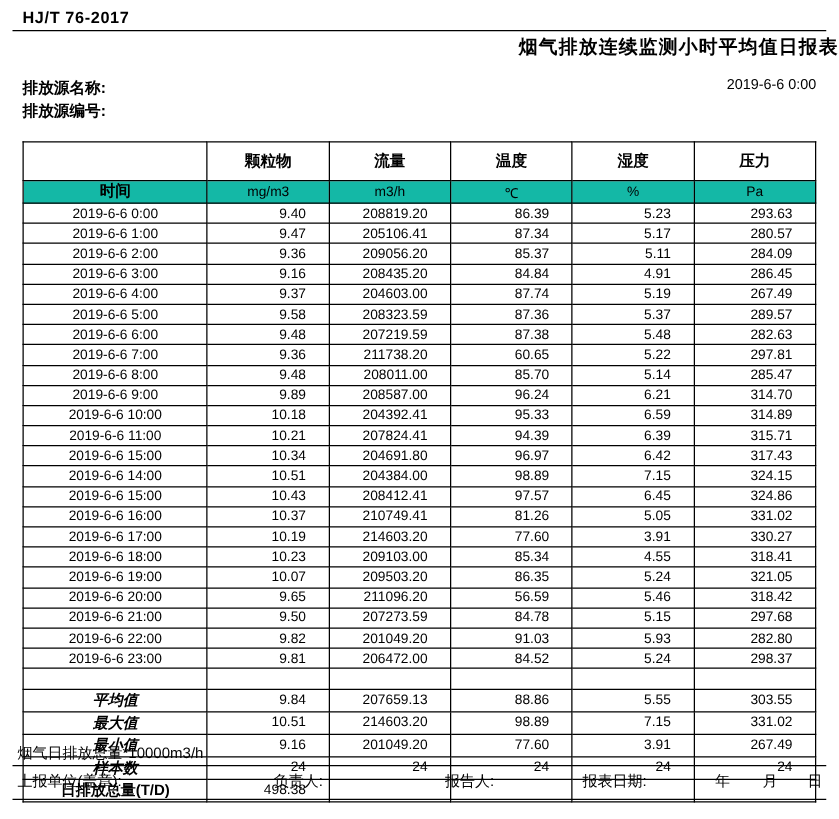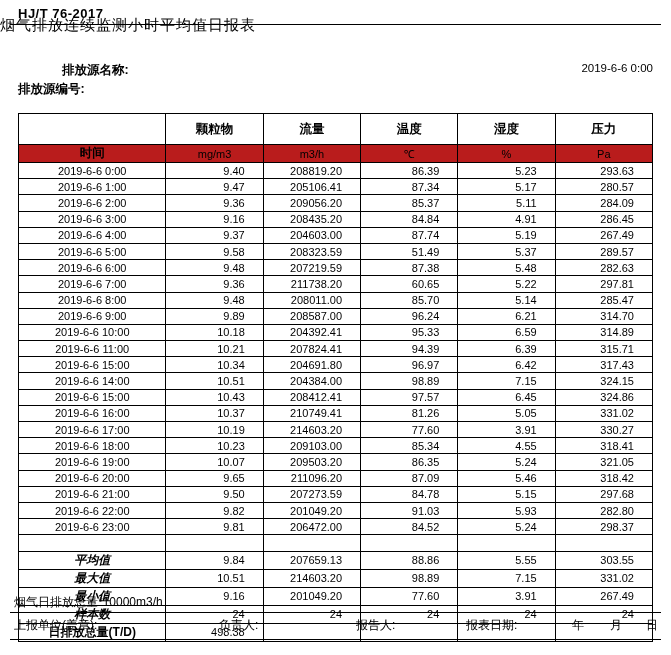--- a/index.html
+++ b/index.html
@@ -32,33 +32,33 @@
     position: absolute;
     left: 10px;
     top: 24px;
     width: 651px;
     height: 0;
     border-top: 1px solid #000;
   }
   .doc-title {
     position: absolute;
     left: 0;
-    top: 16px;
+    top: 28px;
     width: 671px;
-    text-align: left;
+    text-align: right;
     font-size: 15px;
-    font-weight: normal;
+    font-weight: bold;
     letter-spacing: 1px;
   }
   .meta-label {
     position: absolute;
     font-size: 12.5px;
     font-weight: bold;
   }
-  .src-name { left: 18px; top: 62px; margin-left: 44px; }
+  .src-name { left: 18px; top: 62px; }
   .src-code { left: 18px; top: 81px; }
   .report-datetime {
     position: absolute;
     right: 18px;
     top: 62px;
     font-size: 11.5px;
     font-weight: normal;
   }
 
   table.main {
@@ -80,21 +80,21 @@
   }
   .col-time { width: 147px; }
   .col-d { width: 97px; }
 
   tr.hdr-params td {
     height: 30px;
     font-size: 12.5px;
     font-weight: bold;
   }
   tr.hdr-units td {
-    background: #b91c1c;
+    background: #14b8a6;
     height: 17px;
     font-size: 11px;
   }
   tr.hdr-units td.time-cell {
     font-size: 12.5px;
     font-weight: bold;
   }
   tr.data td {
     height: 15.2px;
   }
@@ -245,21 +245,21 @@
           <td class="v">9.37</td>
           <td class="v">204603.00</td>
           <td class="v">87.74</td>
           <td class="v">5.19</td>
           <td class="v">267.49</td>
         </tr>
         <tr class="data">
           <td class="t">2019-6-6 5:00</td>
           <td class="v">9.58</td>
           <td class="v">208323.59</td>
-          <td class="v">51.49</td>
+          <td class="v">87.36</td>
           <td class="v">5.37</td>
           <td class="v">289.57</td>
         </tr>
         <tr class="data">
           <td class="t">2019-6-6 6:00</td>
           <td class="v">9.48</td>
           <td class="v">207219.59</td>
           <td class="v">87.38</td>
           <td class="v">5.48</td>
           <td class="v">282.63</td>
@@ -357,21 +357,21 @@
           <td class="v">10.07</td>
           <td class="v">209503.20</td>
           <td class="v">86.35</td>
           <td class="v">5.24</td>
           <td class="v">321.05</td>
         </tr>
         <tr class="data">
           <td class="t">2019-6-6 20:00</td>
           <td class="v">9.65</td>
           <td class="v">211096.20</td>
-          <td class="v">87.09</td>
+          <td class="v">56.59</td>
           <td class="v">5.46</td>
           <td class="v">318.42</td>
         </tr>
         <tr class="data">
           <td class="t">2019-6-6 21:00</td>
           <td class="v">9.50</td>
           <td class="v">207273.59</td>
           <td class="v">84.78</td>
           <td class="v">5.15</td>
           <td class="v">297.68</td>

